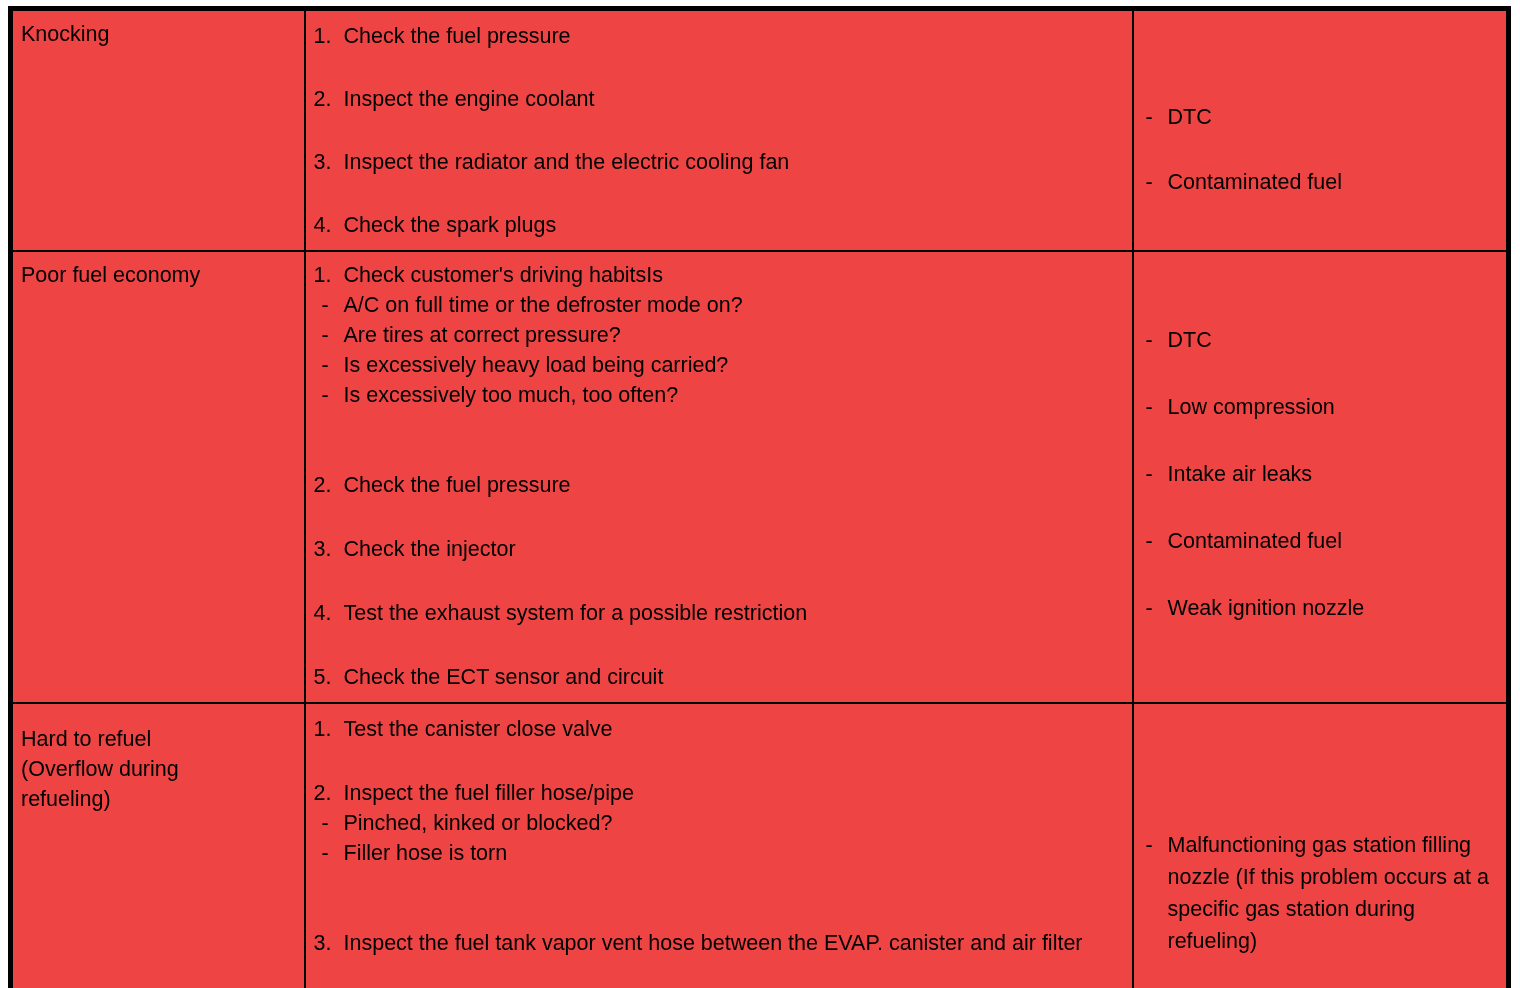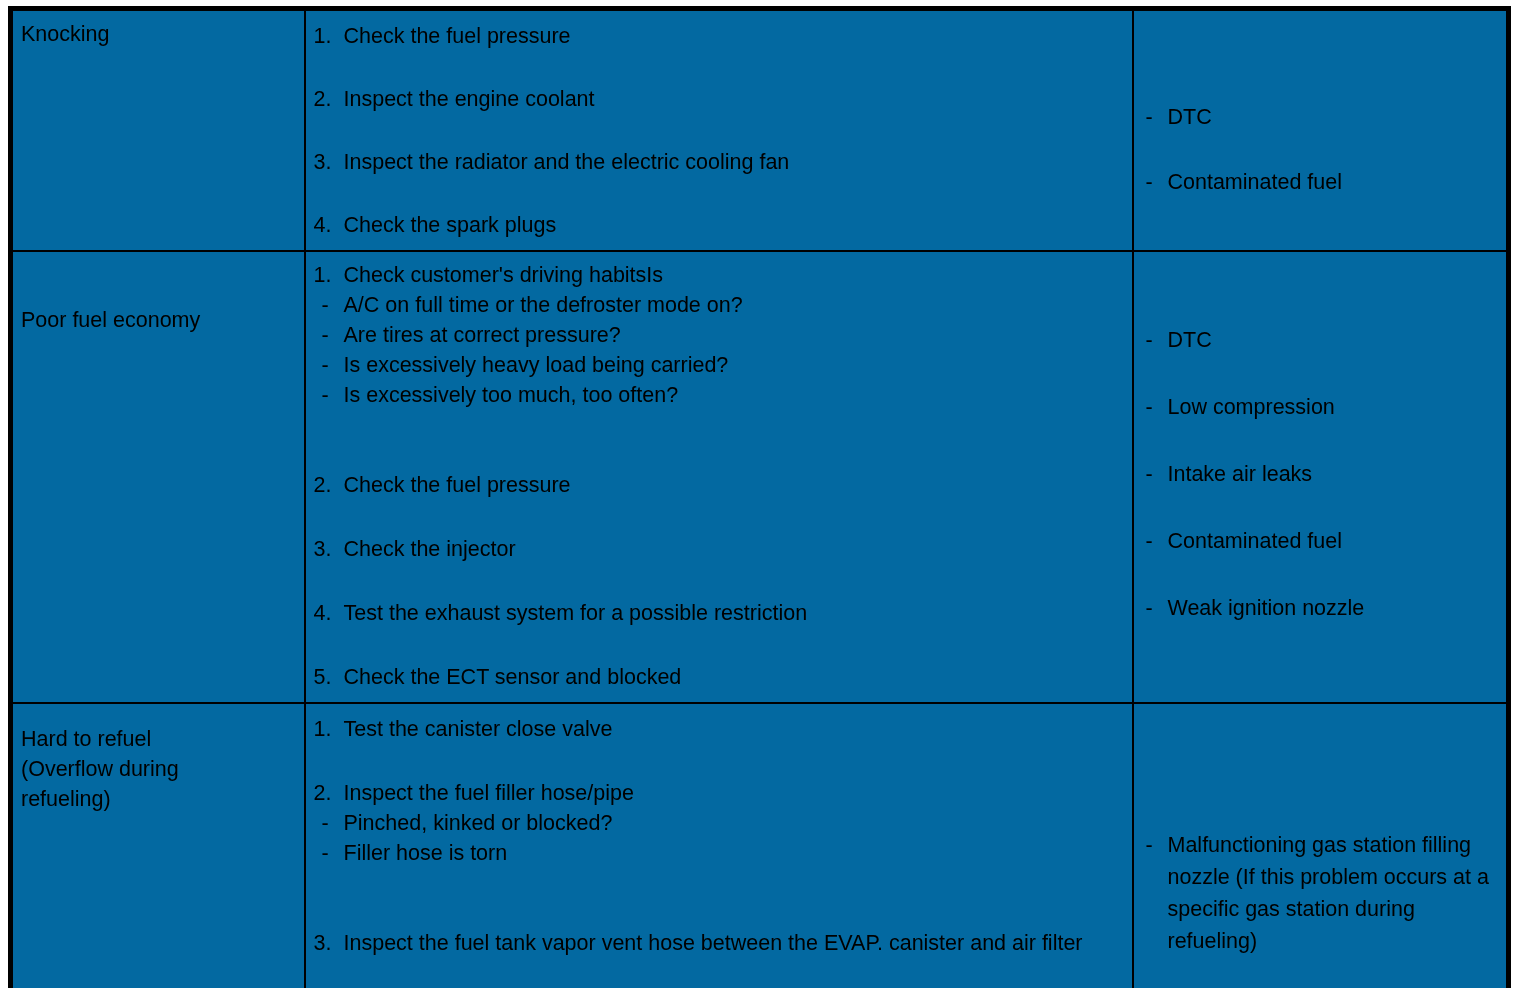--- a/index.html
+++ b/index.html
@@ -30,21 +30,21 @@
     border-collapse: collapse;
     table-layout: fixed;
     border: 5px solid #000000;
     background: #ffffff;
   }
 
   table.dtc-table td {
     border: 2px solid #000000;
     vertical-align: top;
     padding: 0;
-    background: #0369a1;
+    background: #ef4444;
   }
 
   col.col-symptom { width: 294px; }
   col.col-action  { width: 828px; }
   col.col-cause   { width: 376px; }
 
   .cell-inner {
     padding: 8px 6px 10px 8px;
     font-size: 21.5px;
     line-height: 1.0;
@@ -117,21 +117,21 @@
   .cause-block-r2 { padding-top: 56px; }
   .cause-block-r2 .cause-item + .cause-item { margin-top: 37px; }
 
   .cause-block-r3 { padding-top: 108px; }
   .cause-block-r3 .cause-item { line-height: 32px; }
 
   
   .row1-actions { padding-top: 10px; }
   .row1-actions .step + .step { margin-top: 33px; }
 
-  .row2-symptom { padding-top: 8px; margin-top: 45px; }
+  .row2-symptom { padding-top: 8px; }
   .row2-actions { padding-top: 8px; }
   .row3-symptom { padding-top: 20px; }
   .row3-actions { padding-top: 10px; }
 
   .row1-symptom { padding-top: 8px; }
 </style>
 </head>
 <body>
 
 <div class="page">
@@ -229,21 +229,21 @@
 
             <div class="gap-md"></div>
             <div class="step">
               <span class="num">4.</span>
               <span class="step-text">Test the exhaust system for a possible restriction</span>
             </div>
 
             <div class="gap-md"></div>
             <div class="step">
               <span class="num">5.</span>
-              <span class="step-text">Check the ECT sensor and blocked</span>
+              <span class="step-text">Check the ECT sensor and circuit</span>
             </div>
           </div>
         </td>
         <td>
           <div class="cell-inner cause cause-block-r2">
             <div class="cause-item">
               <span class="dash">-</span>
               <span class="cause-text">DTC</span>
             </div>
             <div class="cause-item">

